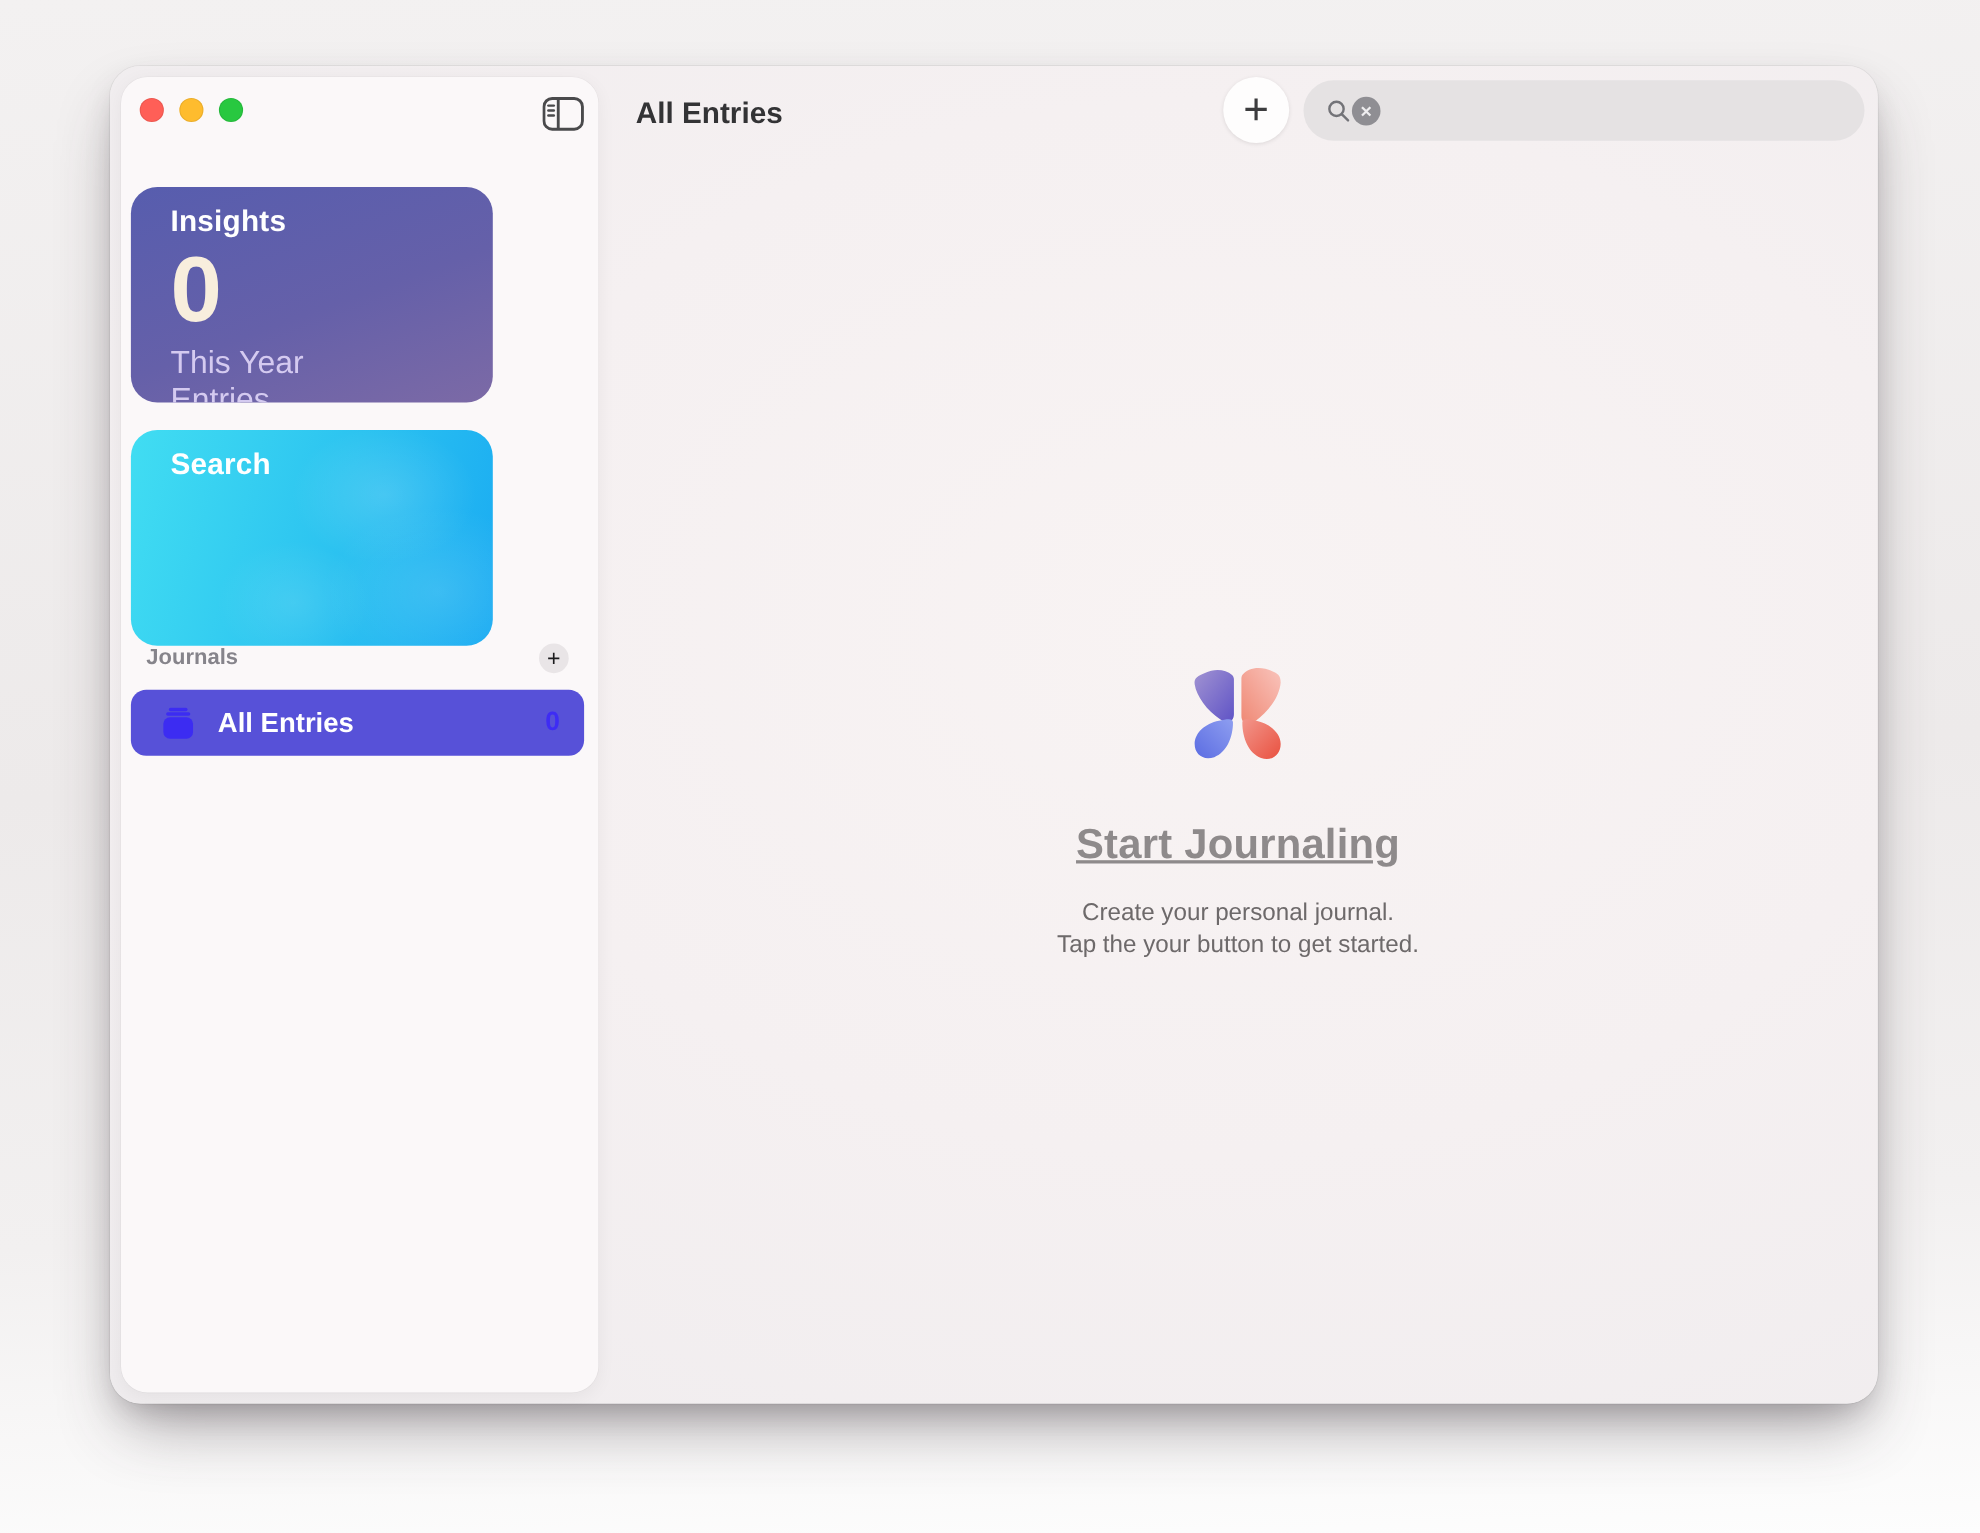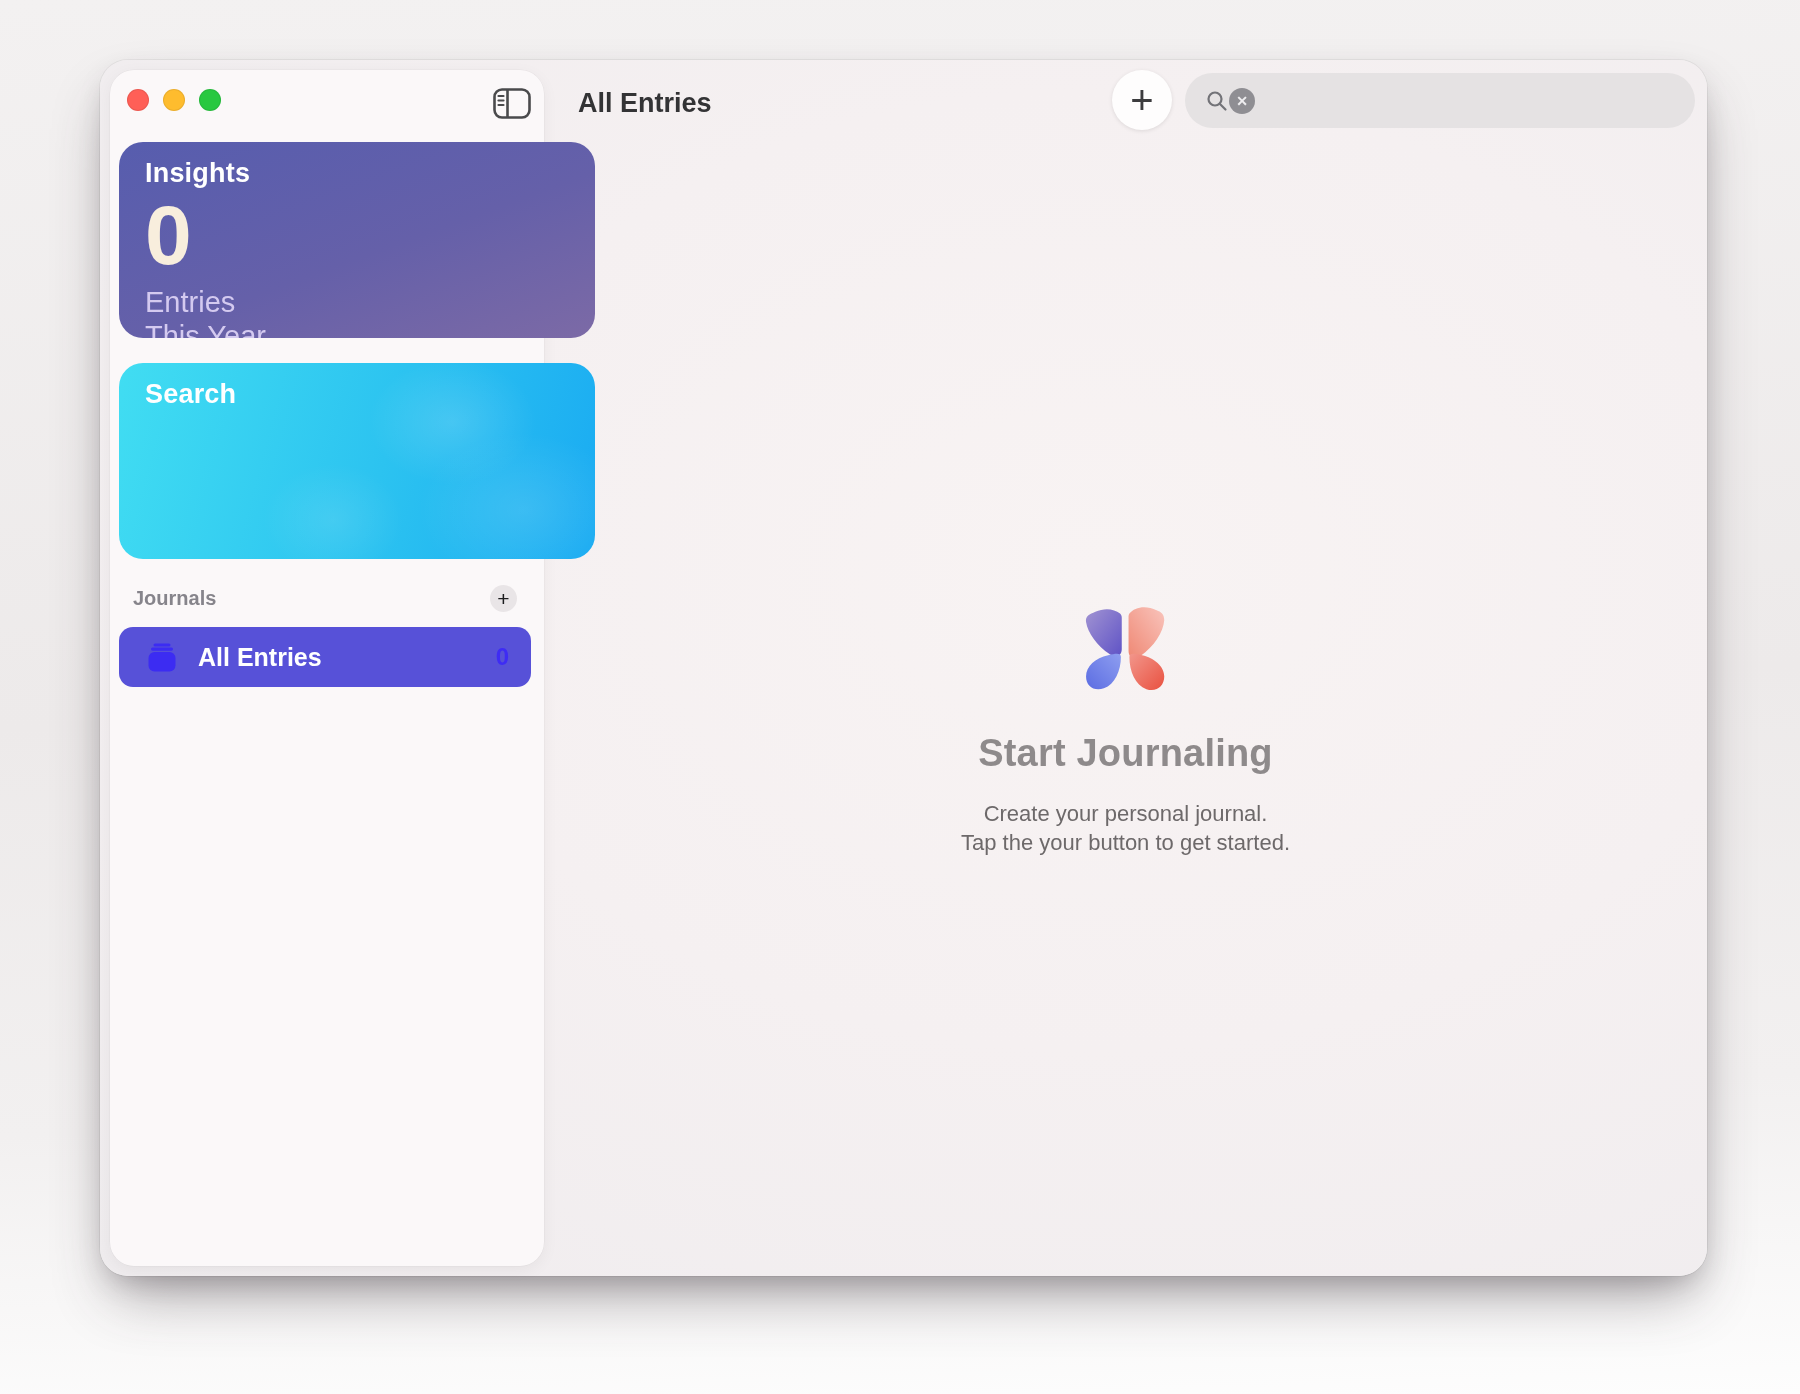--- a/index.html
+++ b/index.html
@@ -32,22 +32,22 @@
   .tl-close   { background:#ff5f57; }
   .tl-min     { background:#febc2e; }
   .tl-zoom    { background:#28c840; }
 
   .sidebar-toggle {
     position:absolute; left:382px; top:16px; width:40px; height:34px;
     display:flex; align-items:center; justify-content:center; cursor:pointer;
   }
 
   .card {
-    position:absolute; left:9px; width:476px; height:196px; border-radius:24px;
-    padding:16px 26px; color:#fff; overflow:hidden;
+    position:absolute; left:9px; width:329px; height:196px; border-radius:24px;
+    padding:16px 36px; color:#fff; overflow:hidden;margin-top:28px;
   }
   .card-insights {
     top:72px;
     background: linear-gradient(160deg, #575dae 0%, #6560a9 55%, #7c6aa6 100%);
   }
   .card-title { font-size:27px; font-weight:700; letter-spacing:0.2px; }
   .insights-count { font-size:84px; font-weight:700; line-height:1.0; color:#f8eedd; margin-top:4px; }
   .insights-sub { font-size:29px; line-height:34px; color:#d4caf0; margin-top:8px; font-weight:400; }
 
   .card-places {
@@ -112,21 +112,21 @@
     color:#efeef0; font-size:14px; font-weight:700;
     display:flex; align-items:center; justify-content:center; cursor:pointer; line-height:1;
   }
 
   
   .empty-state {
     position:absolute; left:444px; top:545px; width:1163px;
     display:flex; flex-direction:column; align-items:center; text-align:center;
   }
   .butterfly { width:102px; height:97px; }
-  .empty-title { margin-top:26px; font-size:38px; font-weight:700; color:#8e8a8b; letter-spacing:0.2px; }
+  .empty-title { margin-top:40px; font-size:38px; font-weight:700; color:#8e8a8b; letter-spacing:0.2px;text-decoration:underline; }
   .empty-sub { margin-top:24px; font-size:22px; line-height:29px; color:#6d696a; }
 </style>
 </head>
 <body>
 
 <div class="window">
 
   <div class="main-title">All Entries</div>
 
   <div class="new-entry-btn">
@@ -196,22 +196,22 @@
           <line x1="5.5" y1="12.5" x2="10.5" y2="12.5" stroke-width="2.2" stroke-linecap="round"></line>
           <line x1="5.5" y1="17" x2="10.5" y2="17" stroke-width="2.2" stroke-linecap="round"></line>
         </svg>
       </span>
     </div>
 
     <div class="card card-insights">
       <div class="card-title">Insights</div>
       <div class="insights-count">0</div>
       <div class="insights-sub">
+        <div>This Year</div>
         <div>Entries</div>
-        <div>This Year</div>
       </div>
     </div>
 
     <div class="card card-places">
       <div class="card-title">Search</div>
     </div>
 
     <div class="journals-row">
       <div class="journals-header">Journals</div>
       <div class="journals-add">

